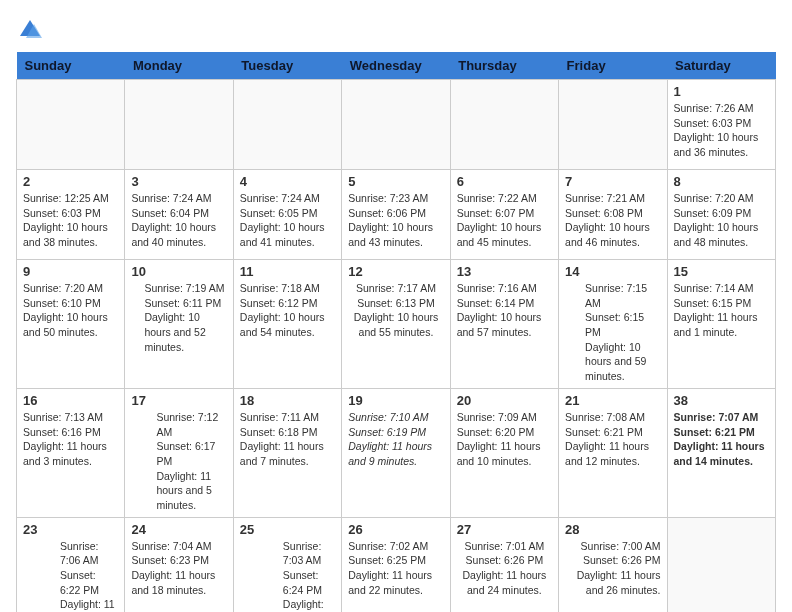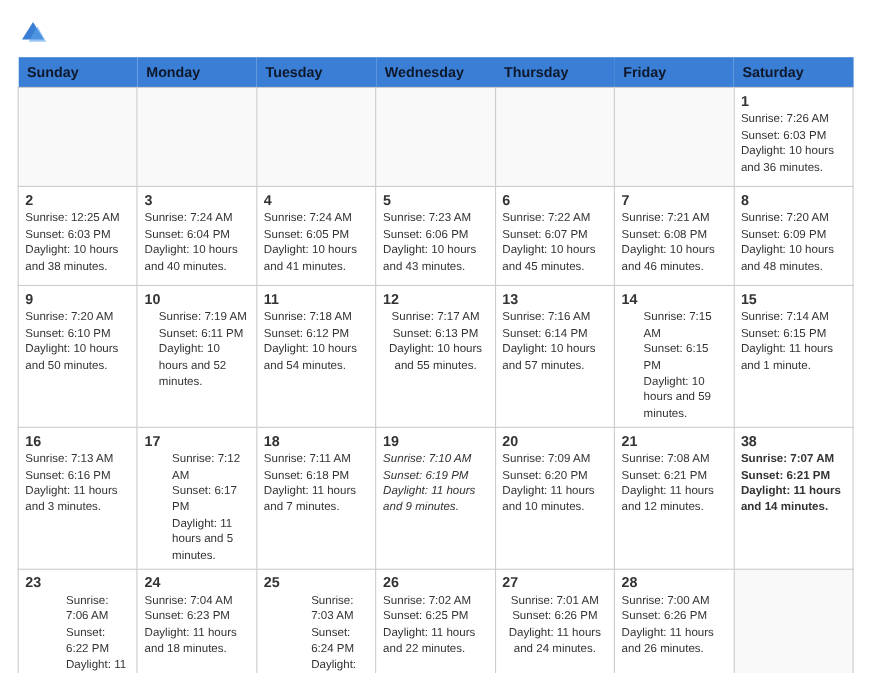--- a/index.html
+++ b/index.html
@@ -283,20 +283,20 @@
 Daylight: 11 hours and 22 minutes.</div>
         </td>
         <td>
           <div class="day-number">27</div>
           <div class="day-info" style="white-space: pre-line; text-align: center;">Sunrise: 7:01 AM
 Sunset: 6:26 PM
 Daylight: 11 hours and 24 minutes.</div>
         </td>
         <td>
           <div class="day-number">28</div>
-          <div class="day-info" style="white-space: pre-line;">Sunrise: 7:00 AM
+          <div class="day-info" style="white-space: pre-line; text-align: right;">Sunrise: 7:00 AM
 Sunset: 6:26 PM
 Daylight: 11 hours and 26 minutes.</div>
         </td>
         <td class="empty-cell"></td>
       </tr>
     </tbody>
 </table>
 
 </body></html>

